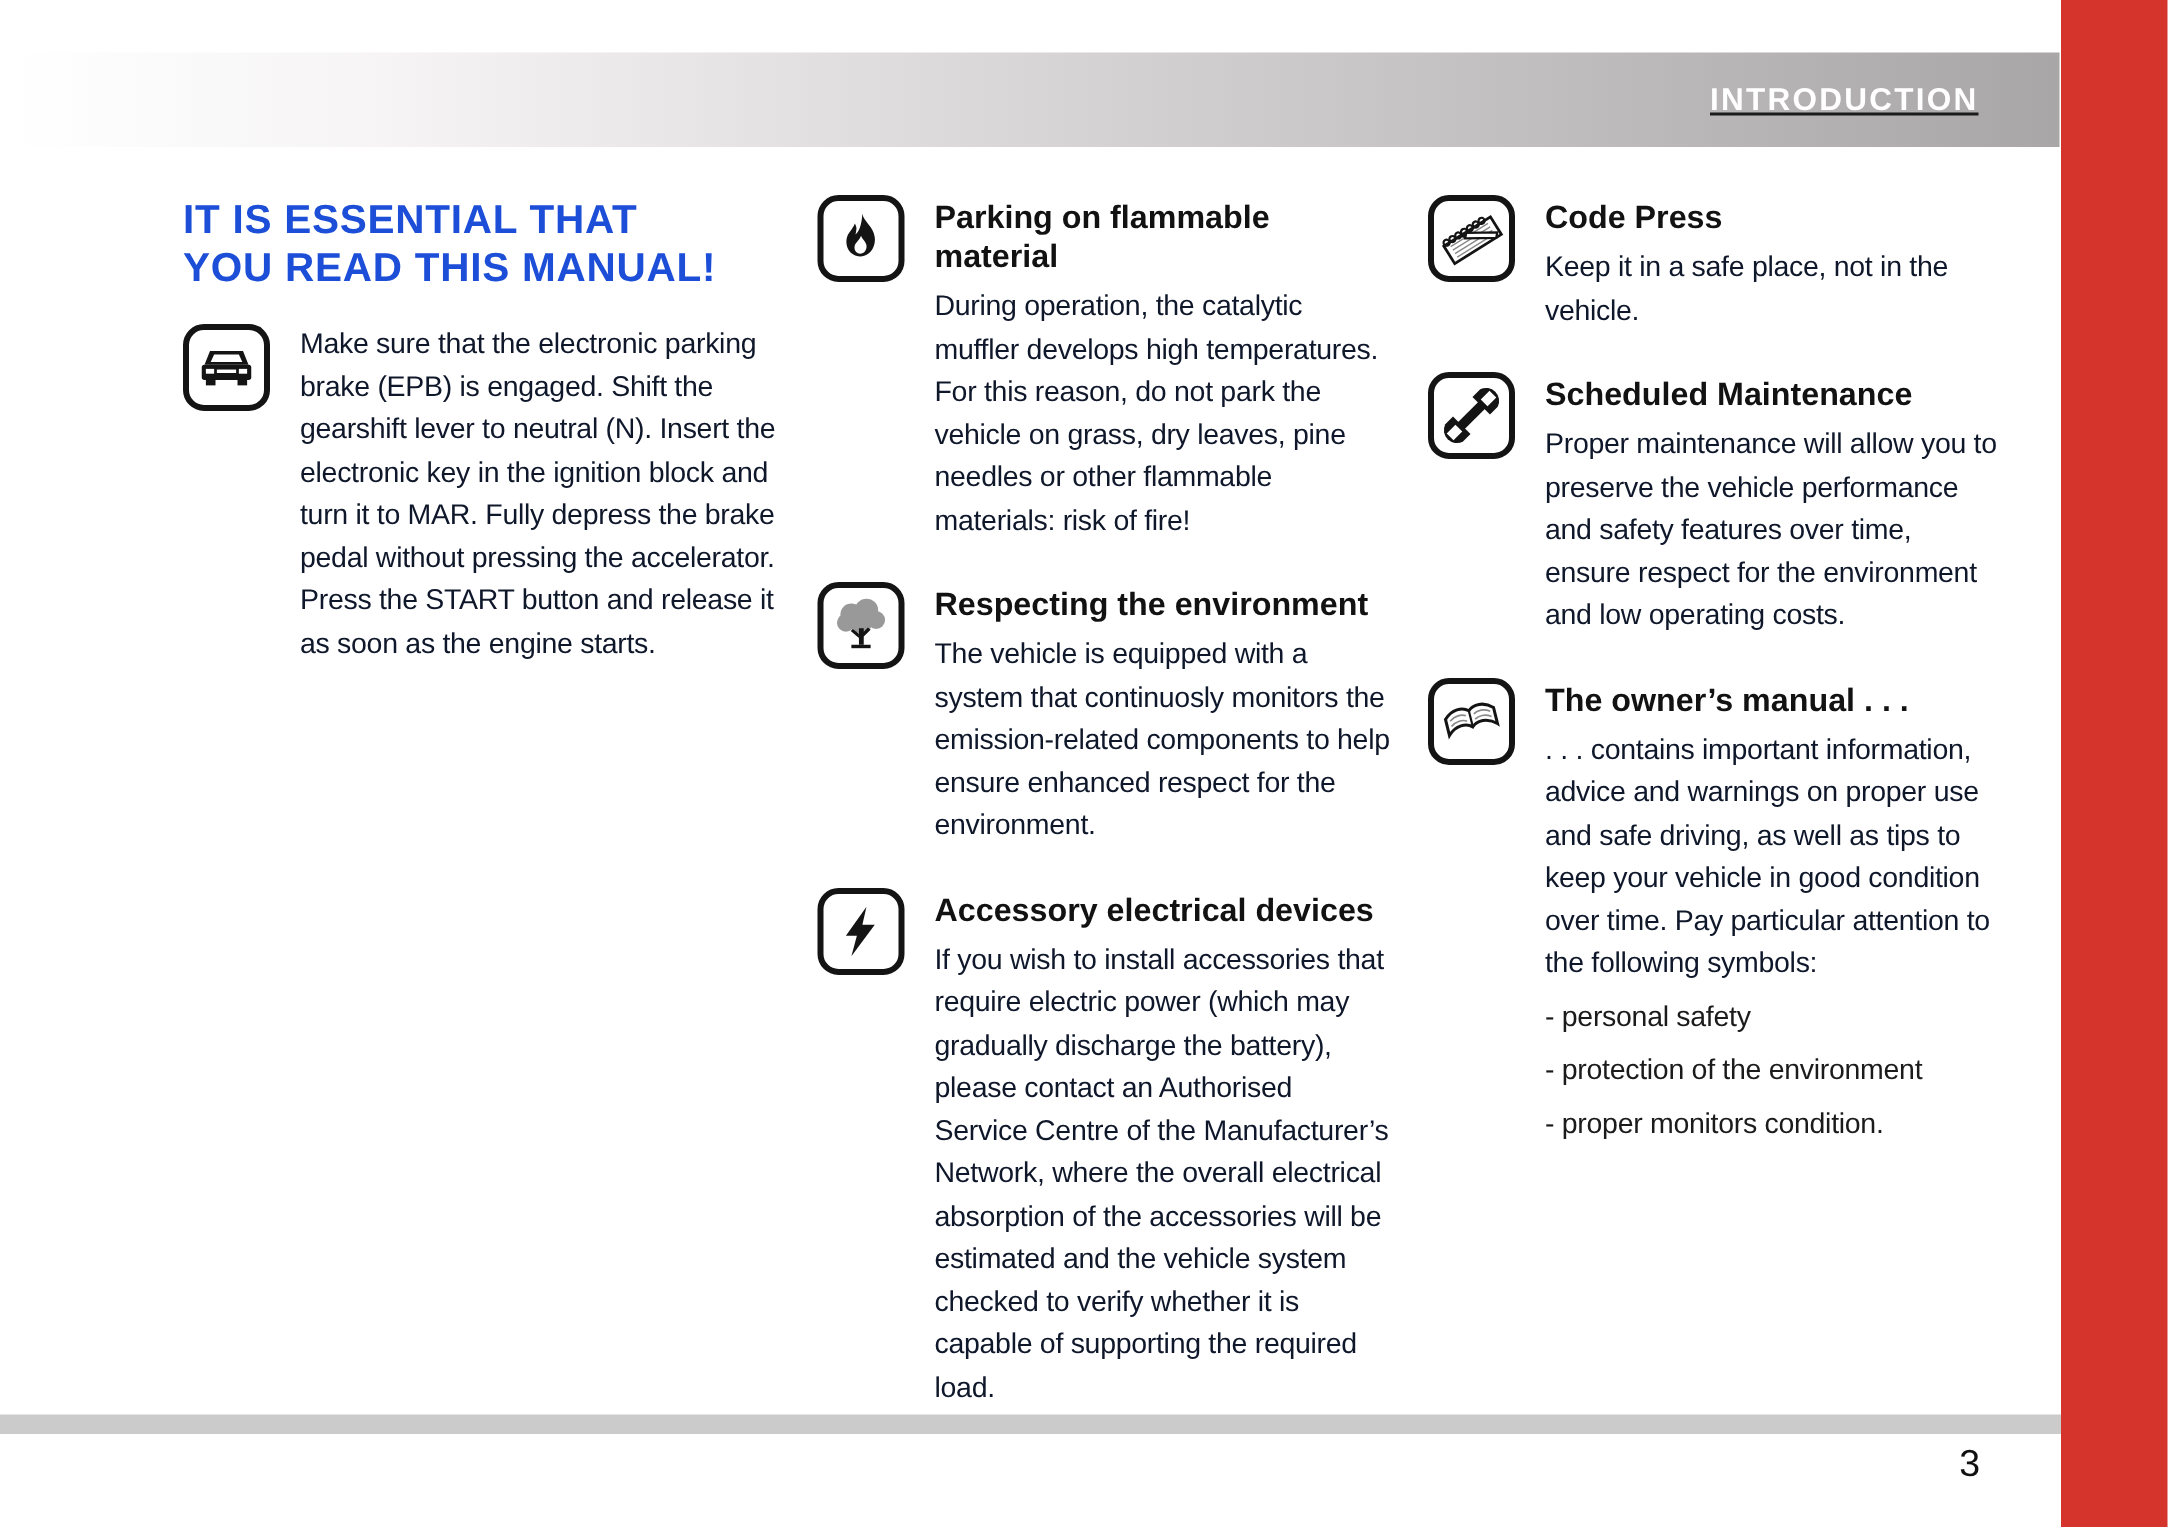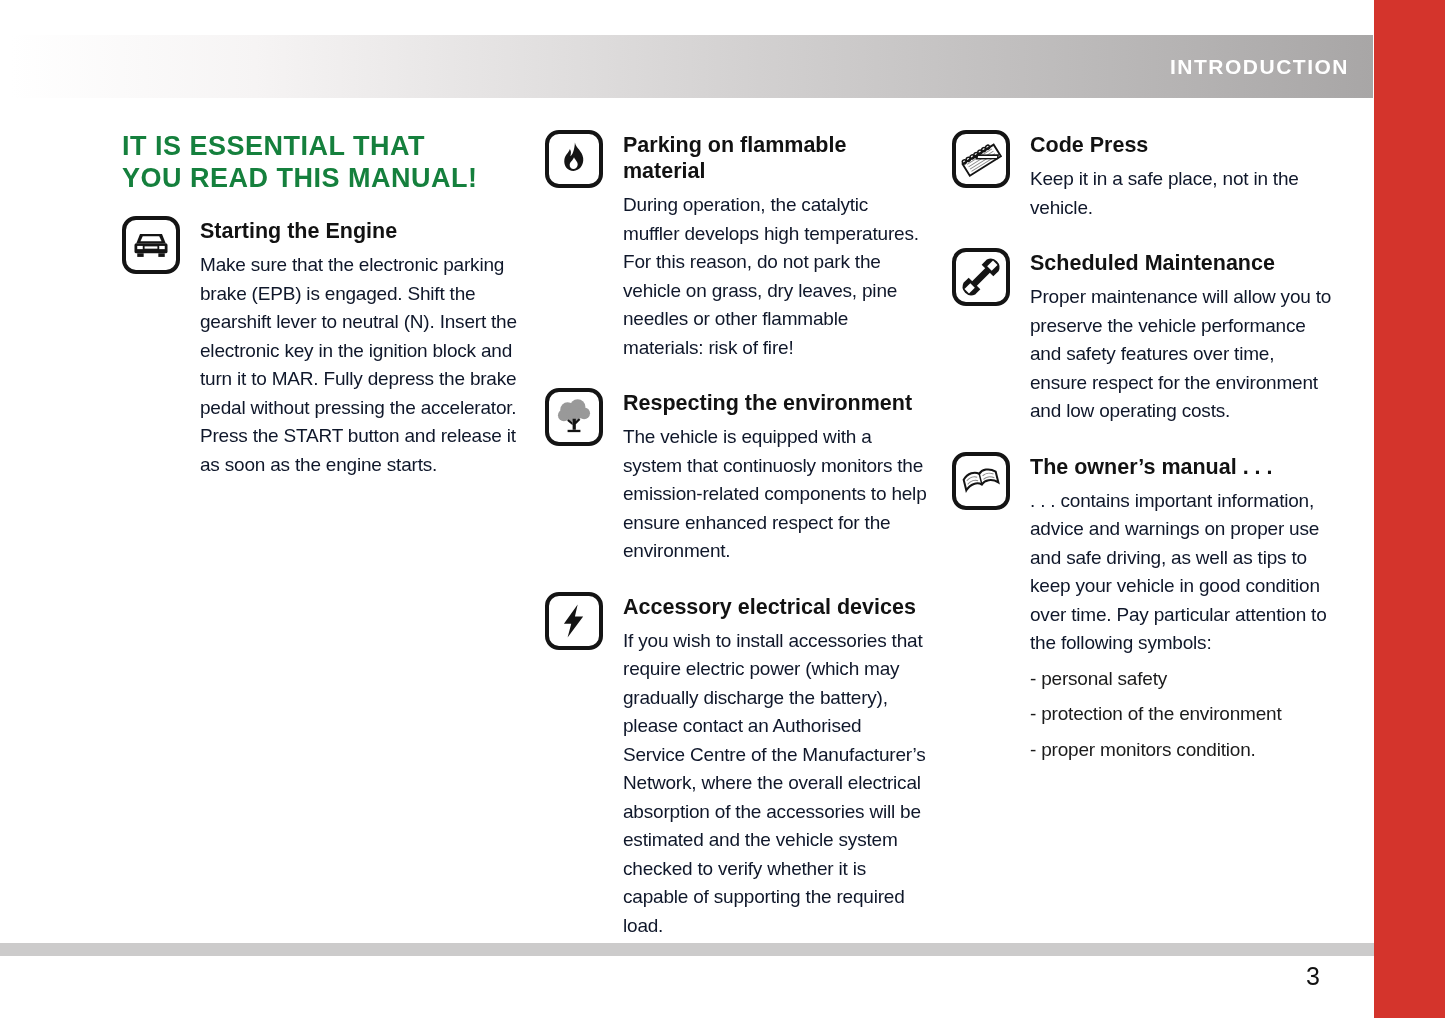--- a/index.html
+++ b/index.html
@@ -13,32 +13,33 @@
     overflow:hidden;
   }
   .red-strip {
     position:absolute; top:0; right:0; width:71px; height:1018px;
     background:#d4342c;
   }
   .header-bar {
     position:absolute; left:10px; top:35px; width:1363px; height:63px;
     background:linear-gradient(90deg, #ffffff 0%, #f6f4f4 18%, #d2d0d0 55%, #a8a6a6 100%);
     display:flex; align-items:center; justify-content:flex-end;
-    padding-right:24px;
+    padding-right:54px;
+    text-decoration:underline;
   }
   .header-title {
     color:#ffffff; font-weight:bold; font-size:21px; letter-spacing:1.5px;
   }
   .col { position:absolute; top:130px; }
   .col1 { left:122px; width:400px; }
   .col2 { left:545px; width:382px; }
   .col3 { left:952px; width:382px; }
   .main-title {
     font-weight:bold; font-size:27px; line-height:32px; letter-spacing:0.5px;
-    color:#15803d; margin-bottom:22px;
+    color:#1d4ed8; margin-bottom:22px;
   }
   .section { display:grid; grid-template-columns:78px 1fr; margin-bottom:26px; }
   .icon-box {
     width:58px; height:58px; border:4px solid #141414; border-radius:14px;
     display:flex; align-items:center; justify-content:center; background:#fff;
   }
   .sec-heading {
     font-weight:bold; font-size:21.5px; line-height:26px;
     color:#121212; margin:2px 0 7px 0;
   }
@@ -80,21 +81,20 @@
         <path d="M15 14.5 L33 14.5 L35.5 20 L12.5 20 Z" fill="#ffffff"></path>
         <rect x="6" y="22" width="36" height="11" rx="2" fill="#141414"></rect>
         <rect x="9" y="25" width="6" height="3.5" fill="#ffffff"></rect>
         <rect x="33" y="25" width="6" height="3.5" fill="#ffffff"></rect>
         <rect x="17" y="25.5" width="14" height="2.5" fill="#ffffff"></rect>
         <rect x="9" y="33" width="7" height="4" fill="#141414"></rect>
         <rect x="32" y="33" width="7" height="4" fill="#141414"></rect>
       </svg>
     </div>
     <div class="sec-content">
-      <div class="sec-heading">Starting the Engine</div>
       <div class="sec-body"><span>Make sure that the electronic parking brake (EPB) is engaged. Shift the gearshift lever to neutral (N). Insert the electronic key in the ignition block and turn it to </span><span class="b">MAR</span><span>. Fully depress the brake pedal without pressing the accelerator. Press the START button and release it as soon as the engine starts.</span></div>
     </div>
   </div>
 </div>
 
 <div class="col col2">
   <div class="section">
     <div class="icon-box">
       <svg width="44" height="44" viewBox="0 0 48 48">
         <path d="M25 6 C26 12 33 15 34 23 C35 31 29.5 37 23.5 37 C17 37 12.5 31.5 13.5 24.5 C14.2 19.5 18 17.5 19.5 13 C21.5 16 20.5 18.5 20 21 C22.5 19.5 24.5 14 25 6 Z" fill="#141414"></path>

